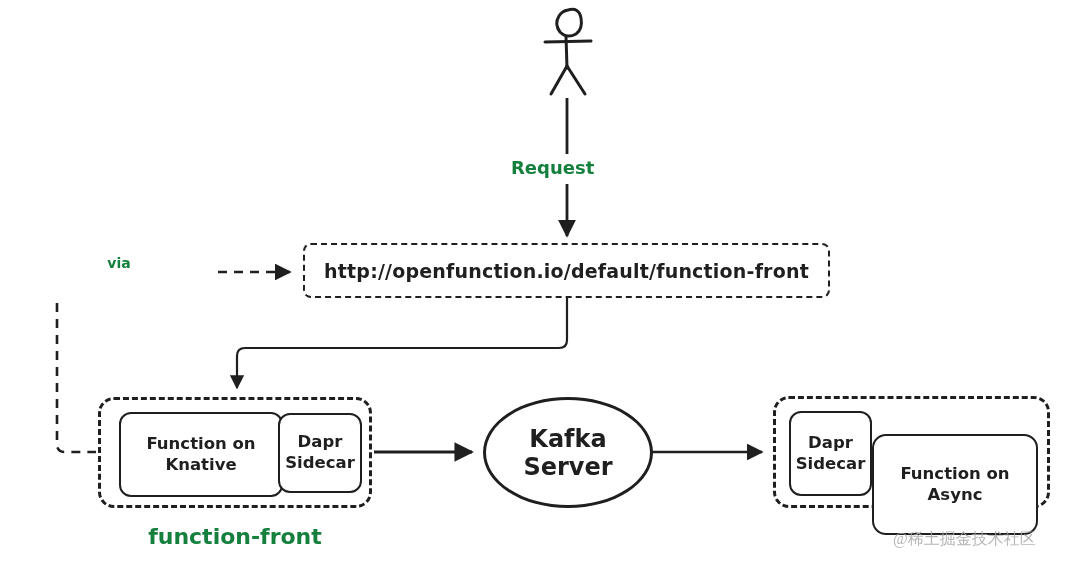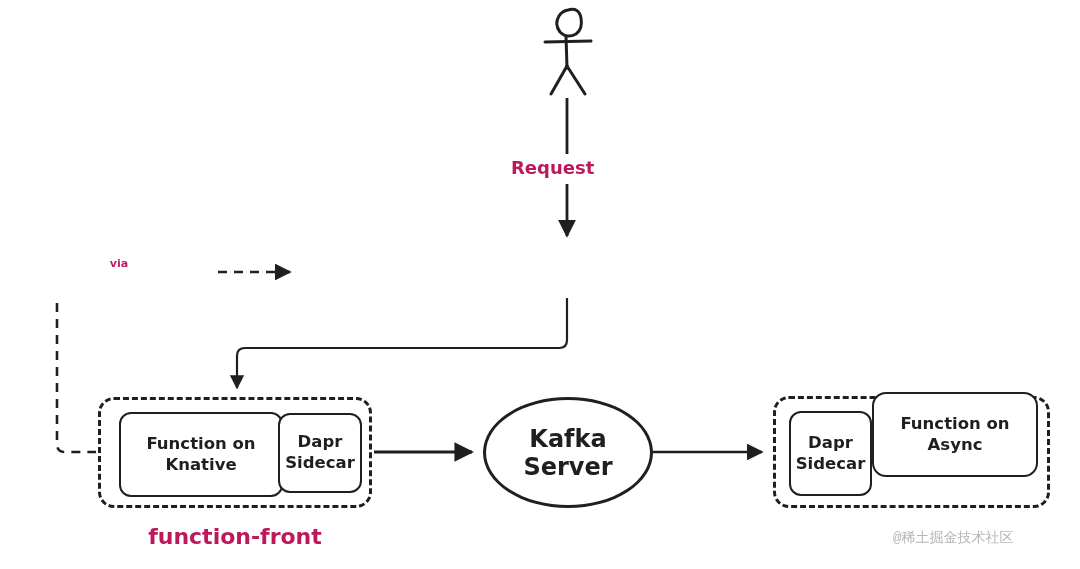--- a/index.html
+++ b/index.html
@@ -5,33 +5,33 @@
   html,body{margin:0;padding:0;background:#ffffff;}
   .canvas{
     position:relative;
     width:1080px;height:569px;
     background:#ffffff;
     font-family:"DejaVu Sans","Liberation Sans",sans-serif;
     color:#1f1f1f;
     overflow:hidden;
   }
   .layer{position:absolute;left:0;top:0;width:1080px;height:569px;}
-  .lbl{position:absolute;font-weight:600;color:#be185d;}
+  .lbl{position:absolute;font-weight:600;color:#15803d;}
   .box{
     position:absolute;display:flex;align-items:center;justify-content:center;
     text-align:center;box-sizing:border-box;background:#ffffff;
   }
   .dashed-outer{border:3px dashed #1f1f1f;border-radius:16px;background:transparent;}
   .solid-node{border:2px solid #1f1f1f;border-radius:12px;font-size:16.5px;font-weight:600;line-height:1.25;}
   .url-box{border:2px dashed #1f1f1f;border-radius:8px;font-size:19px;font-weight:600;letter-spacing:.2px;}
   .ellipse{border:3px solid #1f1f1f;border-radius:50%;font-size:24px;font-weight:600;}
   .caption{font-size:22px;font-weight:600;text-align:center;}
   .request{font-size:18px;background:#ffffff;padding:0 5px;}
-  .via{font-size:11px;line-height:21px;text-align:center;}
-  .watermark{font-size:14px;font-weight:400;color:#a9a9a9;opacity:.85;white-space:nowrap;font-family:Liberation Mono, monospace;}
+  .via{font-size:14px;line-height:21px;text-align:center;}
+  .watermark{font-size:16px;font-weight:400;color:#a9a9a9;opacity:.85;white-space:nowrap;font-family:Liberation Serif, serif;}
   svg{display:block;}
 </style>
 </head>
 <body>
 
 <div class="canvas">
 
   <svg class="layer" width="1080" height="569" viewBox="0 0 1080 569">
     <defs>
       <marker id="arw" viewBox="0 0 10 10" refX="9" refY="5" markerWidth="6.5" markerHeight="6.5" orient="auto-start-reverse">
@@ -60,27 +60,28 @@
 
     <path d="M652,452 L762,452" stroke="#1f1f1f" stroke-width="2.6" fill="none" marker-end="url(#arw)"></path>
   </svg>
 
   <div class="lbl request" style="left:506px;top:157px;">Request</div>
 
   <div class="lbl via" style="left:8px;top:253px;width:222px;">
     <span>via</span><br>
   </div>
 
+  <div class="box url-box" style="left:303px;top:243px;width:527px;height:55px;">http://openfunction.io/default/function-front</div>
 
   <div class="box dashed-outer" style="left:98px;top:397px;width:274px;height:111px;"></div>
   <div class="box solid-node" style="left:119px;top:412px;width:164px;height:85px;">Function on Knative</div>
   <div class="box solid-node" style="left:278px;top:413px;width:84px;height:80px;">Dapr Sidecar</div>
   <div class="lbl caption" style="left:98px;top:524px;width:274px;">function-front</div>
 
   <div class="box ellipse" style="left:483px;top:397px;width:170px;height:111px;">Kafka Server</div>
 
   <div class="box dashed-outer" style="left:773px;top:396px;width:277px;height:112px;"></div>
   <div class="box solid-node" style="left:789px;top:411px;width:83px;height:85px;">Dapr Sidecar</div>
-  <div class="box solid-node" style="left:872px;top:392px;width:166px;height:85px;border-radius:14px;">Function on Async</div>
+  <div class="box solid-node" style="left:872px;top:434px;width:166px;height:101px;border-radius:14px;">Function on Async</div>
 
   <div class="lbl watermark" style="left:893px;top:529px;">@稀土掘金技术社区</div>
 
 </div>
 
 </body></html>

